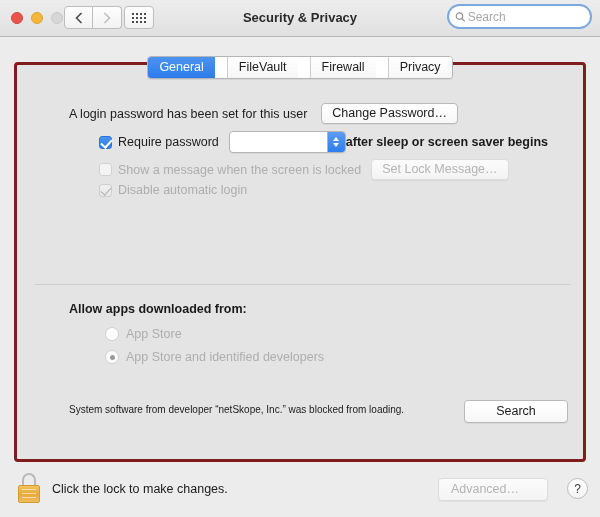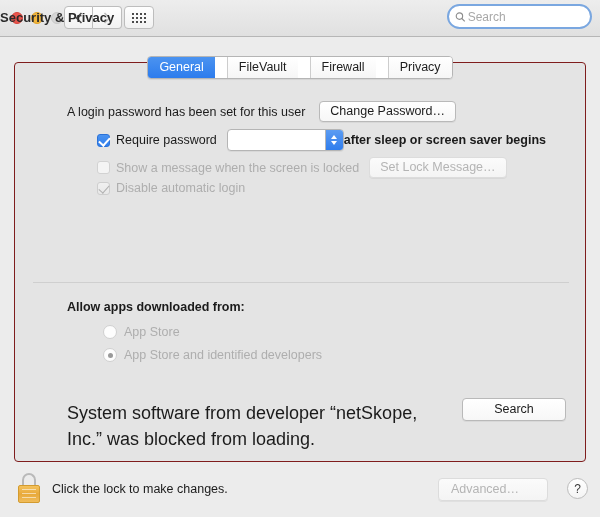--- a/index.html
+++ b/index.html
@@ -93,20 +93,21 @@
     display: block;
     width: 2px;
     height: 2px;
     background: #4a4a4a;
   }
 
   .win-title {
     position: absolute;
     left: 0; right: 0;
     top: 10px;
+    text-align: center;
     font-size: 13px;
     font-weight: bold;
     color: #2a2a2a;
   }
 
   .searchwrap {
     position: absolute;
     top: 4px;
     right: 8px;
     width: 145px;
@@ -164,21 +165,21 @@
   }
 
   
   .panel {
     position: absolute;
     left: 14px;
     top: 62px;
     width: 572px;
     height: 400px;
     background: #e4e4e4;
-    border: 1px solid #7f1d1d;
+    border: 3px solid #7f1d1d;
     border-radius: 4px;
     box-sizing: border-box;
     padding-left: 43px;
   }
 
   .row { position: absolute; display: flex; align-items: center; }
 
   .lbl { font-size: 12.5px; color: #1b1b1b; white-space: nowrap; }
   .lbl.dim { color: #aeaeae; }
 
@@ -296,22 +297,22 @@
     width: 536px;
     height: 1px;
     background: #cfcfcf;
   }
 
   .blocked-text {
     position: absolute;
     left: 52px;
     top: 337px;
     width: 370px;
-    font-size: 18px;
-    line-height: 26px;
+    font-size: 10px;
+    line-height: 16px;
     color: #1b1b1b;
   }
 
   
   .bottombar {
     position: absolute;
     left: 0; right: 0;
     bottom: 0;
     height: 52px;
   }

